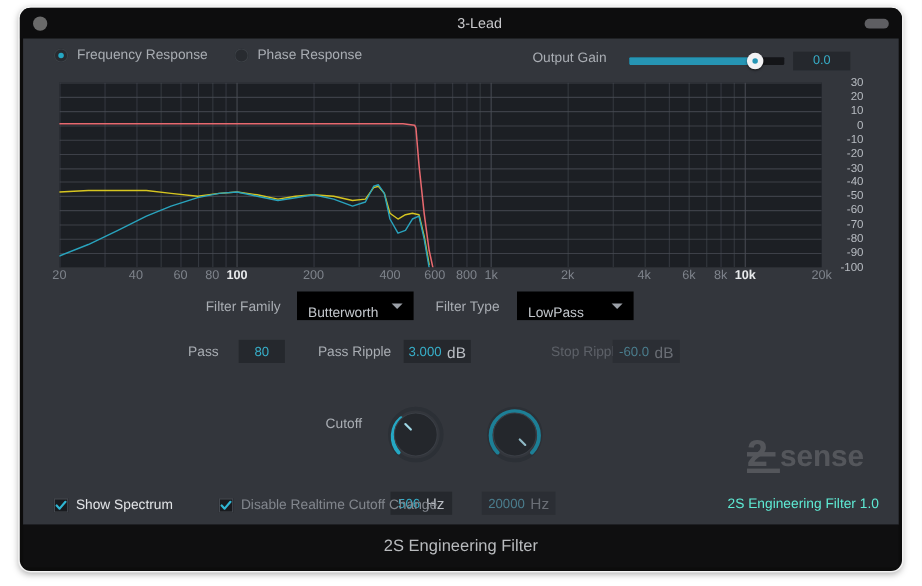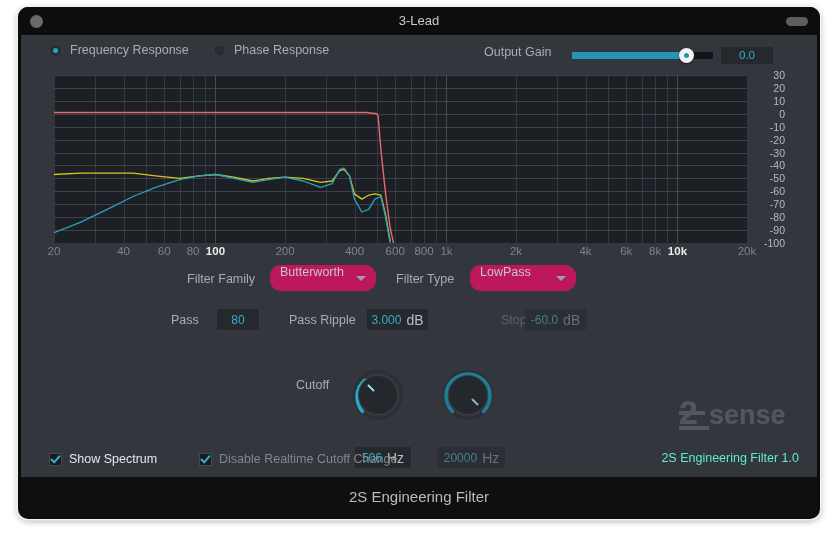--- a/index.html
+++ b/index.html
@@ -30,20 +30,21 @@
     width: 100%; height: 28px;
     background: #0d0d0e;
   }
   .titlebar-text {
     position: absolute; left: 0; top: 0;
     width: 100%; height: 28px;
     line-height: 28px;
     text-align: center;
     color: #c9c9cc;
     font-size: 13px;
+    padding-left: 17px;
   }
   .tb-dot {
     position: absolute; left: 12px; top: 8px;
     width: 13px; height: 13px;
     border-radius: 50%;
     background: #6a6a6a;
   }
   .tb-pill {
     position: absolute; right: 12px; top: 10px;
     width: 22px; height: 9px;
@@ -157,23 +158,23 @@
   }
   .fq-tick.decade { color: #e8eaec; font-weight: bold; }
 
   
   .ctl-label { color: #a9adb3; font-size: 12.5px; position: absolute; }
   .ctl-label.dim { color: #5d6168; margin-left: 48px; }
 
   .combo {
     position: absolute;
     height: 26px;
-    background: #be185d;
+    background: #000000;
     cursor: pointer;
-    display: flex; align-items: flex-start; border-radius: 11px;
+    display: flex; align-items: flex-end;
   }
   .combo .cval {
     color: #c3c7cc; font-size: 12.5px;
     margin-left: 10px;
   }
   .combo .carrow {
     position: absolute; right: 10px; top: 11px;
     width: 0; height: 0;
     border-left: 5px solid transparent;
     border-right: 5px solid transparent;
@@ -374,21 +375,21 @@
         <div class="ctl-label" style="left:150px; top:278px;">Pass</div>
         <div class="numfield" style="left:196px; top:274px; width:42px;">
           <span class="nval">80</span>
         </div>
         <div class="ctl-label" style="left:268px; top:278px;">Pass Ripple</div>
         <div class="numfield" style="left:346px; top:274px; width:61px;">
           <span class="nval">3.000</span>
           <span class="nunit">dB</span>
         </div>
         <div class="ctl-label dim" style="left:432px; top:278px;">Stop Ripple</div>
-        <div class="numfield dim" style="left:504px; top:274px; width:61px;">
+        <div class="numfield dim" style="left:536px; top:274px; width:61px;">
           <span class="nval">-60.0</span>
           <span class="nunit">dB</span>
         </div>
       </div>
 
       <div>
         <div class="ctl-label" style="left:275px; top:343px;">Cutoff</div>
 
         <div class="knob" style="left:331px; top:334px;">
           <svg width="52" height="52" viewBox="0 0 52 52">

